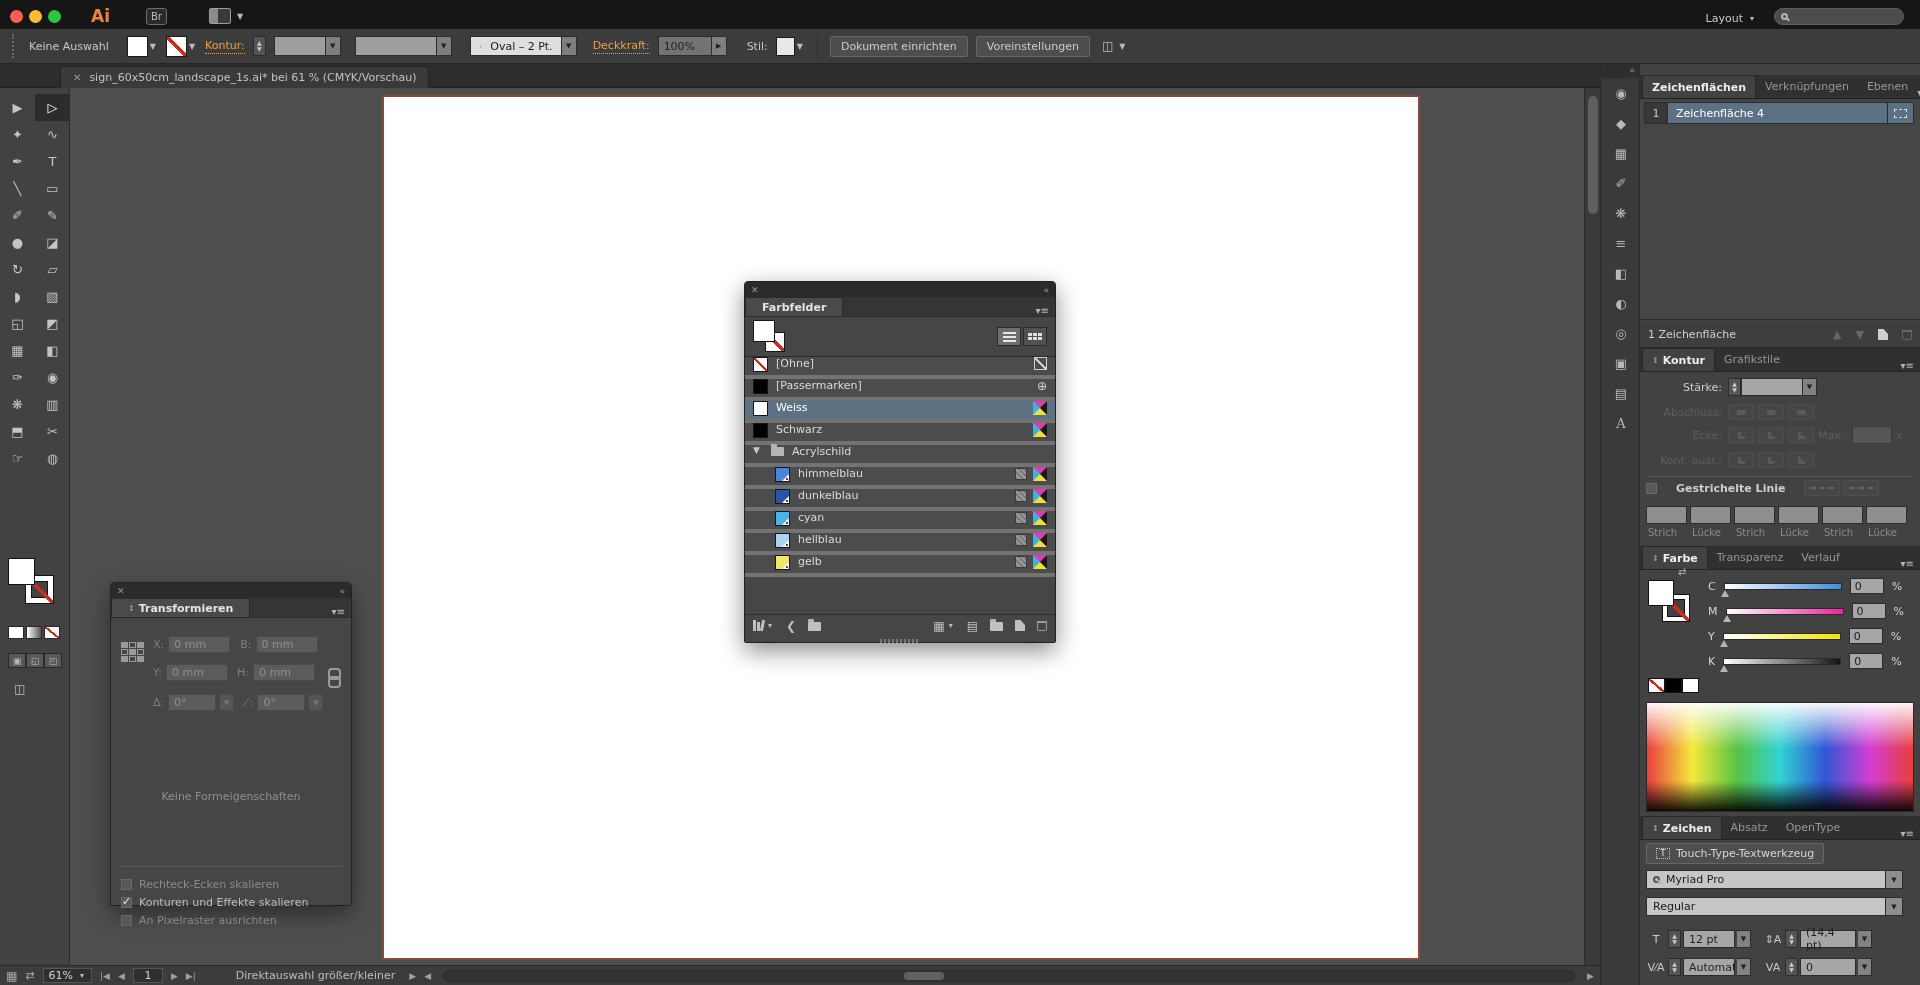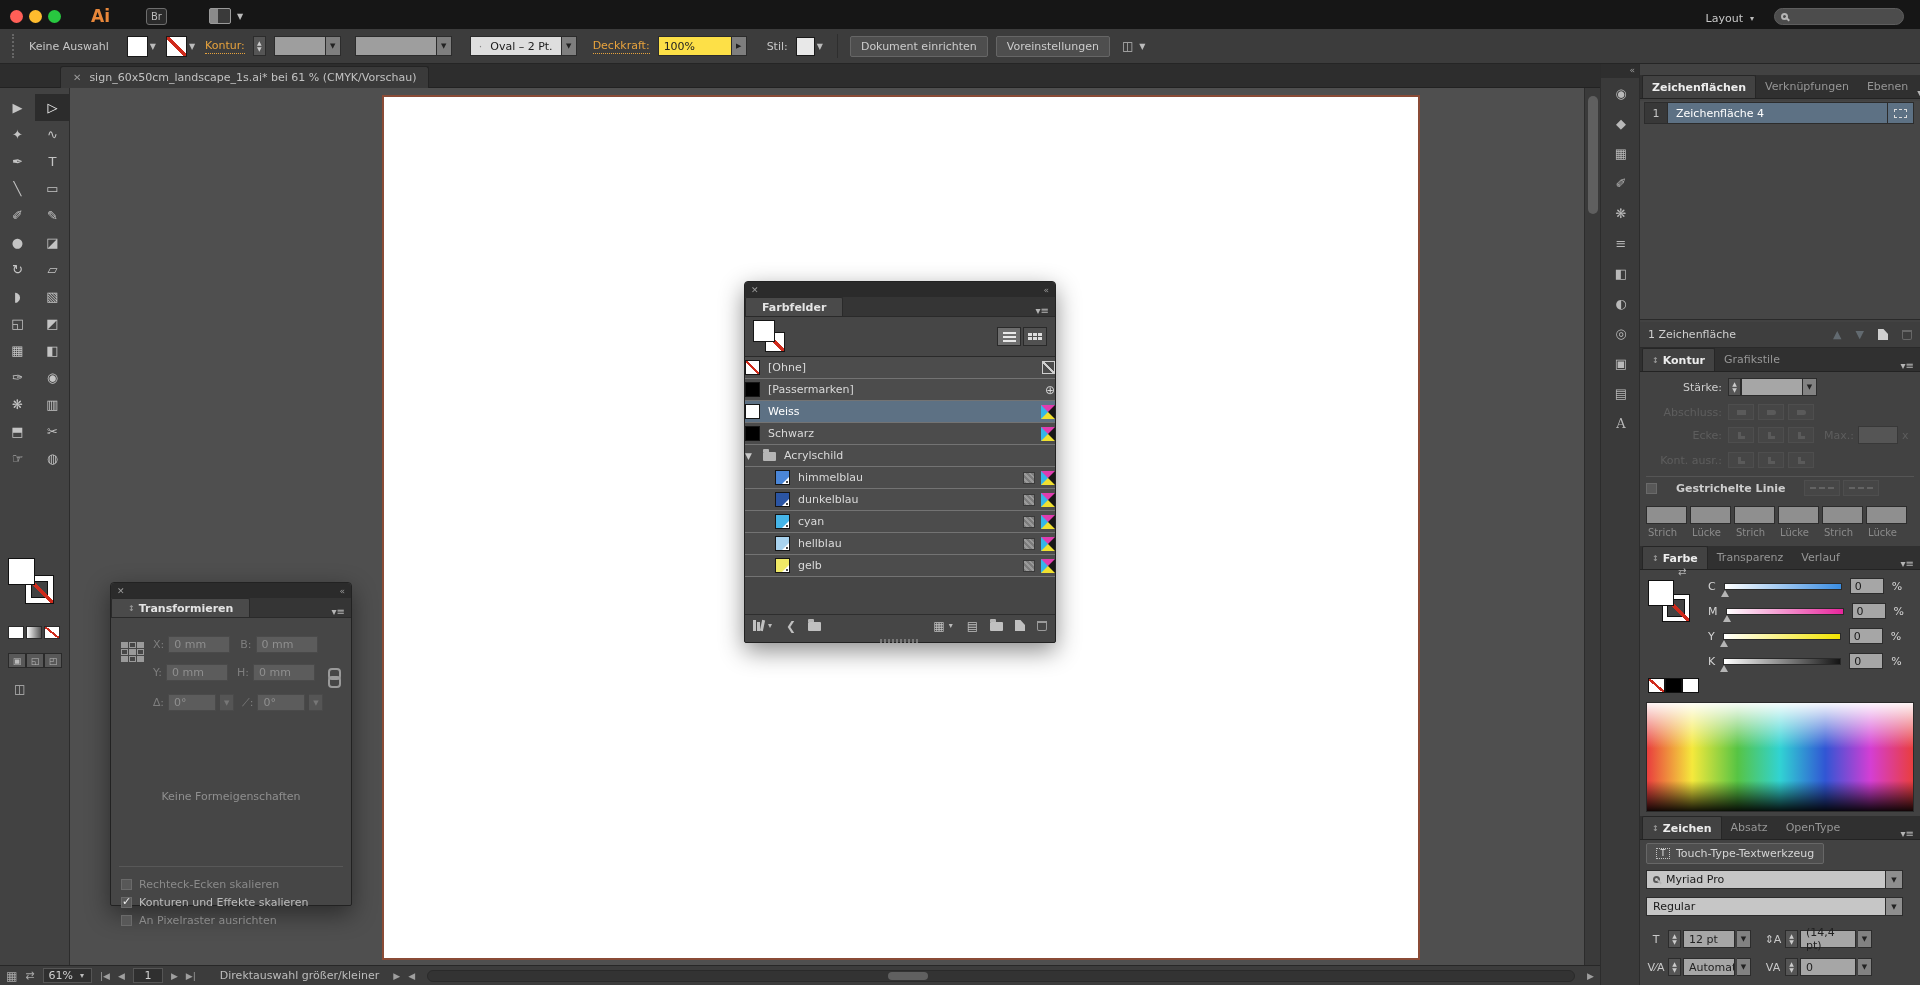--- a/index.html
+++ b/index.html
@@ -74,21 +74,21 @@
   
   .swpanel{left:744px;top:281px;width:312px;height:362px}
   .swprev{height:39px;display:flex;align-items:center;padding:0 8px}
   .vbtns{margin-left:auto;display:flex;gap:2px}
   .vbtn{width:24px;height:19px;border:1px solid #2a2a2a;background:#515151;display:flex;align-items:center;justify-content:center;flex-direction:column;gap:2px}
   .vbtn.on{background:#6e6e6e}
   .vbtn .bar{width:13px;height:2px;background:#e8e8e8}
   .gridglyph{display:grid;grid-template-columns:repeat(3,4px);grid-gap:1px}
   .gridglyph i{width:4px;height:3px;background:#dedede}
   .swlist{border-top:1px solid #2a2a2a}
-  .swrow{height:22px;display:flex;align-items:center;gap:8px;padding:0 0;background:#4c4c4c;border-bottom:1px solid #737373;color:#dadada}
+  .swrow{height:22px;display:flex;align-items:flex-start;gap:8px;padding:0 8px;background:#4c4c4c;border-bottom:4px solid #737373;color:#dadada}
   .swrow.sel{background:#5d7184;color:#fff}
   .chip{width:15px;height:15px;border:1px solid #161616;background:#fff;position:relative;flex:none}
   .chip.none{background:linear-gradient(to top right,#fff 44%,#cf2a1b 44%,#cf2a1b 56%,#fff 56%)}
   .chip.black{background:#000}
   .chip.spot:after{content:"";position:absolute;right:0;bottom:0;border-left:7px solid transparent;border-bottom:7px solid #fff}
   .chip.spot:before{content:"";position:absolute;right:1px;bottom:1px;width:2px;height:2px;background:#111;border-radius:50%;z-index:2}
   .rightico{margin-left:auto;display:flex;gap:6px;align-items:center}
   .cmyk{width:0;height:0;border:7px solid transparent;border-top-color:#e03cb0;border-right-color:#181818;border-bottom-color:#f0e030;border-left-color:#35b6e8}
   .spotbox{width:12px;height:12px;background:#8f8f8f;border:1px solid #3a3a3a;background-image:repeating-linear-gradient(45deg,#7c7c7c 0 2px,#9a9a9a 2px 4px)}
   .nonebox{width:13px;height:13px;border:1px solid #cfcfcf;background:linear-gradient(to top right,transparent 45%,#cfcfcf 45%,#cfcfcf 55%,transparent 55%)}
@@ -241,21 +241,21 @@
     </span>
     <span class="f" style="margin-left:10px">
       <span class="wfield" style="gap:8px">
         <span style="color:#888">·</span>
         <span>Oval – 2 Pt.</span>
       </span>
       <span class="gdrop">▼</span>
     </span>
     <span class="olabel" style="margin-left:8px">Deckkraft:</span>
     <span class="f">
-      <span class="gfield" style="width:74px;background:#fde047">
+      <span class="gfield" style="width:54px;background:#737373">
           <span>100%</span>
         </span>
       <span class="gdrop">▶</span>
     </span>
     <span style="margin-left:12px">Stil:</span>
     <span class="f">
       <span class="sw" style="width:19px;height:19px;background:#e8e8e8"></span>
       <span class="dd">▼</span>
     </span>
     <span class="sep"></span>
@@ -617,21 +617,21 @@
       <span class="slabel dimlabel">Ecke:</span>
       <span class="tinybtn c">
           <i></i>
         </span>
       <span class="tinybtn c">
           <i></i>
         </span>
       <span class="tinybtn c">
           <i></i>
         </span>
-      <span class="dimlabel" style="margin-left:6px">Max.:</span>
+      <span class="dimlabel" style="">Max.:</span>
       <span class="sfield" style="width:40px;background:#6e6e6e;margin-left:4px"></span>
       <span class="dimlabel" style="margin-left:4px">x</span>
     </div>
     <div class="srow dis" style="left:0;top:388px">
       <span class="slabel dimlabel">Kont. ausr.:</span>
       <span class="tinybtn c">
           <i></i>
         </span>
       <span class="tinybtn c">
           <i></i>
@@ -814,21 +814,21 @@
       <span>61%</span>
       <span class="dd">▾</span>
     </span>
     <span class="navb">|◀</span>
     <span class="navb">◀</span>
     <span class="navfield">
         <span>1</span>
       </span>
     <span class="navb">▶</span>
     <span class="navb">▶|</span>
-    <span style="margin-left:16px">Direktauswahl größer/kleiner</span>
+    <span style="margin-left:32px">Direktauswahl größer/kleiner</span>
     <span class="navb" style="margin-left:6px">▶</span>
     <span class="navb">◀</span>
     <span class="hscroll">
       <span class="hthumb"></span>
     </span>
     <span class="navb">▶</span>
   </div>
 
 </div>
 

